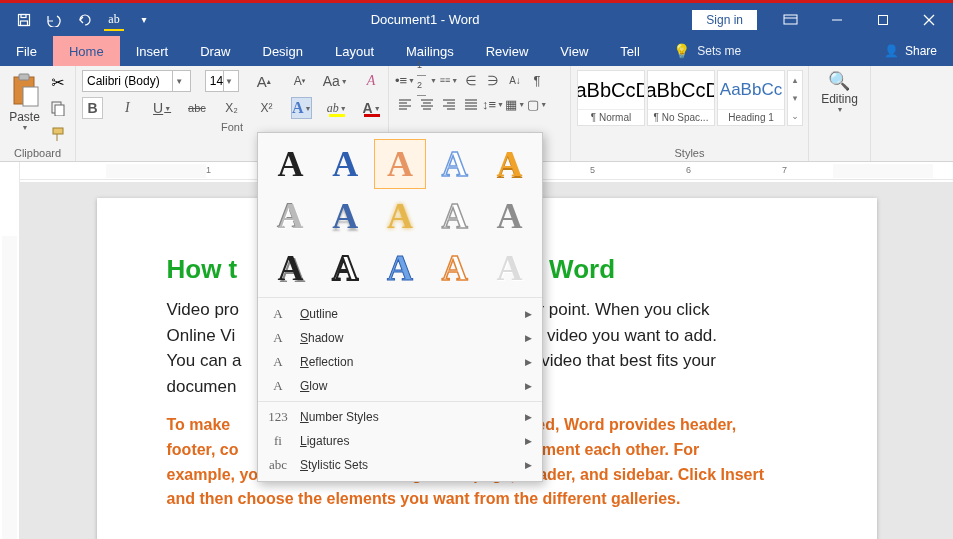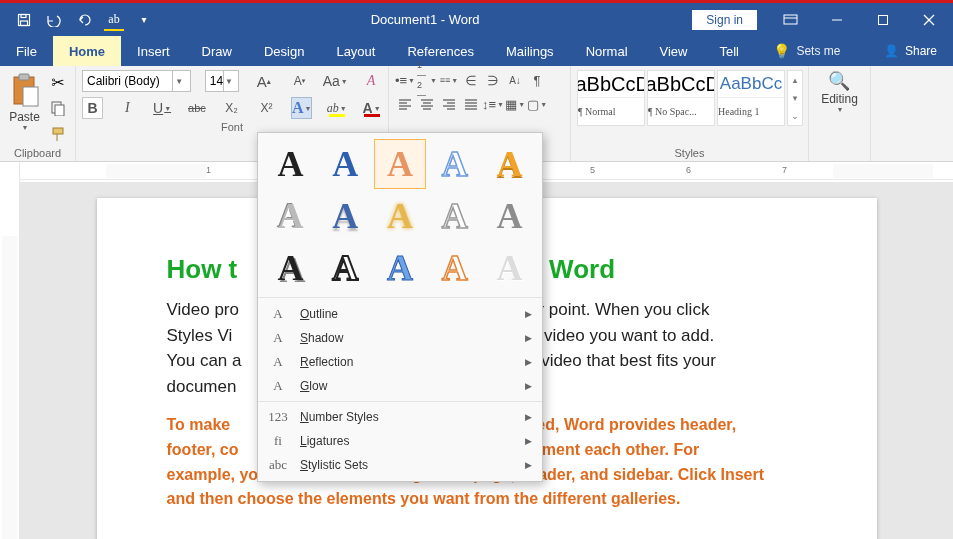--- a/index.html
+++ b/index.html
@@ -17,21 +17,21 @@
 .yellow-underline::after { content:""; position:absolute; bottom:2px; left:4px; right:4px; height:2px; background:#ffd800; }
 .doc-title { flex:1; text-align:center; font-size:13px; }
 .win-controls { display:flex; align-items:center; gap:6px; padding-right:4px; }
 .sign-in { background:#fff; color:#2b579a; padding:3px 14px; font-size:12px; margin-right:8px; }
 .win-btn { width:40px; height:28px; display:flex; align-items:center; justify-content:center; font-size:14px; }
 .win-btn svg { stroke:#fff; }
 
 
 .tab-strip { height:30px; background:#2b579a; display:flex; align-items:stretch; color:#fff; font-size:13px; }
 .tab { padding:0 16px; display:flex; align-items:center; cursor:default; }
-.tab.active { background:#fef9c3; color:#2b579a;font-weight:bold; }
+.tab.active { background:#fca5a5; color:#2b579a; }
 .tab.file { padding:0 16px; }
 .tellme { display:flex; align-items:center; gap:6px; margin-left:18px; font-size:12px; opacity:.9; }
 .share-btn { margin-left:auto; display:flex; align-items:center; gap:6px; padding:0 16px; font-size:12px; }
 .bulb { font-size:14px; }
 
 
 .ribbon { height:96px; background:#f3f3f3; border-bottom:1px solid #d4d4d4; display:flex; }
 .group { border-right:1px solid #e1e1e1; display:flex; flex-direction:column; padding:4px 6px 2px; }
 .group-label { text-align:center; font-size:11px; color:#666; padding-top:2px; }
 .group-body { flex:1; display:flex; align-items:flex-start; gap:4px; }
@@ -57,21 +57,21 @@
 .color-box { width:16px; height:3px; position:absolute; bottom:2px; left:3px; }
 .text-eff-btn { width:22px; height:22px; display:flex; align-items:center; justify-content:center; border:1px solid #a5b8d4; background:#d4e2f4; }
 
 
 .para-icon { width:20px; height:20px; display:flex; align-items:center; justify-content:center; font-size:13px; color:#555; }
 
 
 .styles-body { display:flex; gap:2px; }
 .style-item { width:68px; height:56px; border:1px solid #e1e1e1; background:#fff; display:flex; flex-direction:column; }
 .style-preview { flex:1; display:flex; align-items:center; justify-content:center; font-size:20px; overflow:hidden; }
-.style-name { font-size:10px; color:#555; padding:8px 0; border-top:1px solid #eee; white-space:nowrap; overflow:hidden;font-family:Liberation Serif, serif; }
+.style-name { font-size:10px; color:#555; text-align:center; padding:2px 0; border-top:1px solid #eee; white-space:nowrap; overflow:hidden; }
 .style-scroll { width:16px; display:flex; flex-direction:column; border:1px solid #e1e1e1; background:#fff; }
 .style-scroll div { flex:1; display:flex; align-items:center; justify-content:center; font-size:9px; color:#777; }
 
 
 .editing-col { display:flex; flex-direction:column; align-items:center; width:50px; }
 
 
 .v-ruler { position:absolute; left:0; top:162px; width:20px; bottom:0; background:#fff; border-right:1px solid #e7e7e7; }
 .v-ruler-inner { position:absolute; left:2px; top:74px; right:2px; bottom:0; background:#f9f9f9; }
 .h-ruler { height:18px; background:#fff; border-bottom:1px solid #e7e7e7; position:relative; margin-left:20px; }
@@ -158,23 +158,22 @@
   </div>
 </div>
 
 <div class="tab-strip">
   <div class="tab file">File</div>
   <div class="tab active">Home</div>
   <div class="tab">Insert</div>
   <div class="tab">Draw</div>
   <div class="tab">Design</div>
   <div class="tab">Layout</div>
-  <div class="tab">References</div>
   <div class="tab">Mailings</div>
-  <div class="tab">Normal</div>
+  <div class="tab">Review</div>
   <div class="tab">View</div>
   <div class="tab">Tell</div>
   <div class="tellme">
       <span class="bulb">💡</span>
       <span>Sets me</span>
     </div>
   <div class="share-btn">
       <span>👤</span>
       <span>Share</span>
     </div>
@@ -372,21 +371,21 @@
 
 <div class="v-ruler">
     <div class="v-ruler-inner"></div>
   </div>
 
 <div class="doc-area">
   <div class="page">
     <div class="h1"><span>How t</span><span style="display:inline-block;width:280px"></span><span>IS Word</span></div>
     <div class="p1">
       <span>Video pro</span><span style="display:inline-block;width:272px"></span><span>your point. When you click</span><br>
-      <span>Styles Vi</span><span style="display:inline-block;width:273px"></span><span>r the video you want to add.</span><br>
+      <span>Online Vi</span><span style="display:inline-block;width:273px"></span><span>r the video you want to add.</span><br>
       <span>You can a</span><span style="display:inline-block;width:276px"></span><span>he video that best fits your</span><br>
       <span>documen</span>
     </div>
     <div class="p2">
       <span>To make</span><span style="display:inline-block;width:283px"></span><span>luced, Word provides header,</span><br>
       <span>footer, co</span><span style="display:inline-block;width:266px"></span><span>mplement each other. For</span><br>
       <span>example, you can add a matching cover page, header, and sidebar. Click Insert</span><br>
       <span>and then choose the elements you want from the different galleries.</span>
     </div>
   </div>

